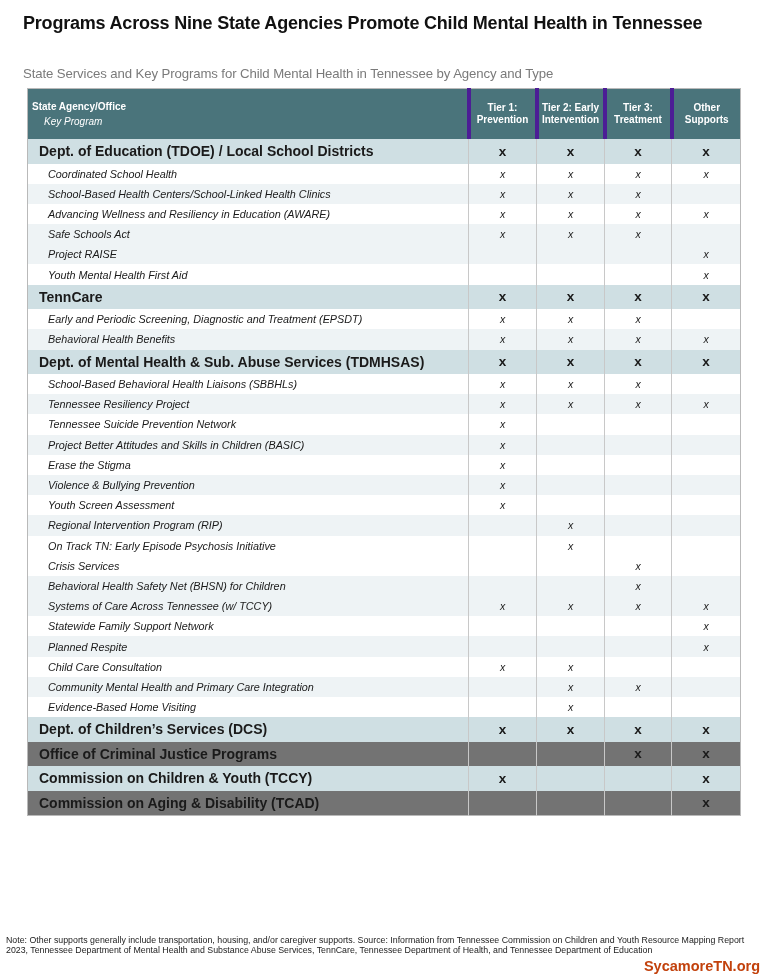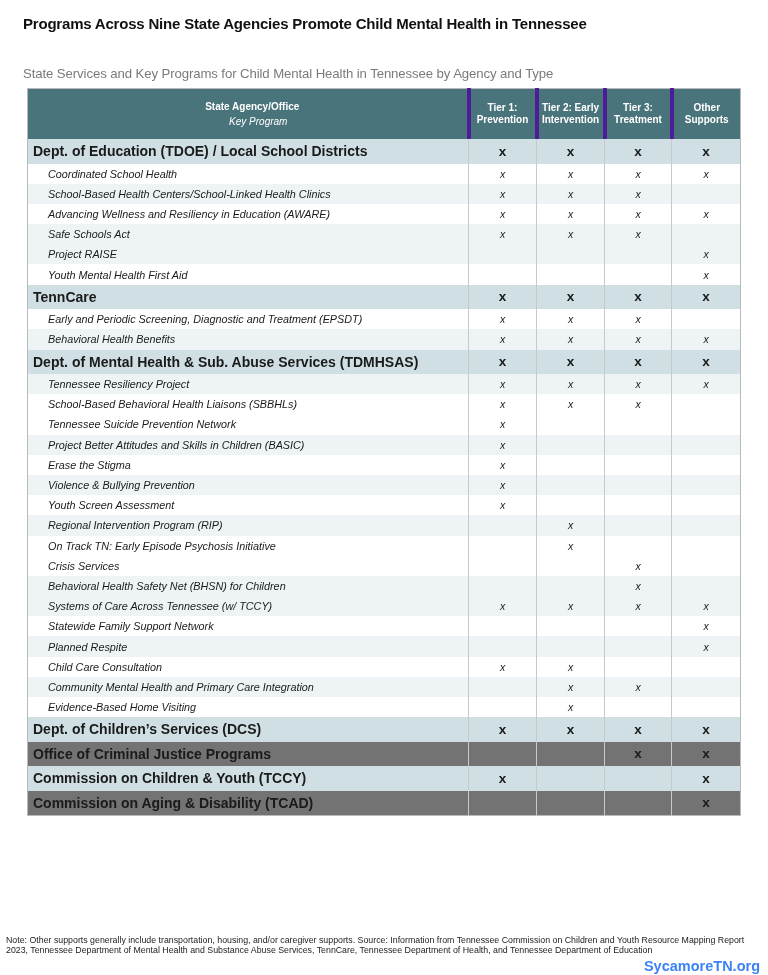--- a/index.html
+++ b/index.html
@@ -1,38 +1,38 @@
 <!DOCTYPE html>
 <html><head>
 <meta charset="utf-8">
 <style>
   html, body { margin: 0; padding: 0; background: #ffffff; }
   body { width: 768px; height: 975px; position: relative; overflow: hidden; font-family: "Liberation Sans", sans-serif; color: #1a1a1a; }
-  .title { position: absolute; left: 23px; top: 12px; width: 730px; font-size: 15px; font-weight: bold; line-height: 23px; color: #111; letter-spacing: -0.2px; }
+  .title { position: absolute; left: 23px; top: 12px; width: 730px; font-size: 18px; font-weight: bold; line-height: 23px; color: #111; letter-spacing: -0.2px; }
   .subtitle { position: absolute; left: 23px; top: 66px; font-size: 13.2px; color: #7a7a7a; letter-spacing: -0.1px; }
   .tbl { position: absolute; left: 27px; top: 88px; width: 713px; border-collapse: collapse; table-layout: fixed; border: 1px solid #b9b9b9; }
   .tbl col.c0 { width: 441px; }
   .tbl col.c1 { width: 68px; }
   .tbl col.c2 { width: 68px; }
   .tbl col.c3 { width: 67px; }
   .tbl col.c4 { width: 69px; }
   .tbl th { background: #4a747b; color: #fff; font-size: 10px; font-weight: bold; text-align: center; vertical-align: middle; height: 50px; padding: 0 2px; line-height: 12px; border-left: 4px solid #4c1d95; }
-  .tbl th.first { text-align: center; padding-left: 12px; border-left: none; }
+  .tbl th.first { text-align: left; padding-left: 4px; border-left: none; }
   .tbl th .kp { display: block; font-weight: normal; font-style: italic; padding-left: 12px; margin-top: 3px; }
   .tbl td { padding: 0; vertical-align: middle; text-align: center; border-left: 1px solid #c8c8c8; }
   .tbl td.name { text-align: left; border-left: none; }
   tr.agency td { background: #cfdfe3; height: 24.5px; font-weight: bold; font-size: 13.5px; }
-  tr.agency td.name { padding-left: 5px; font-size: 14px; }
+  tr.agency td.name { padding-left: 11px; font-size: 14px; }
   tr.agency.white td { background: #737373; }
   tr.prog td { height: 20.2px; font-size: 10.8px; font-style: italic; }
   tr.prog td.name { padding-left: 20px; }
   tr.prog.alt td { background: #eef3f5; }
   tr.prog td.mark { font-size: 10.5px; }
   .foot-note { position: absolute; left: 6px; top: 935px; width: 740px; font-size: 8.8px; line-height: 10px; color: #222; }
-  .brand { position: absolute; right: 8px; top: 958px; font-size: 14.5px; font-weight: bold; color: #3b82f6; }
+  .brand { position: absolute; right: 8px; top: 958px; font-size: 14.5px; font-weight: bold; color: #c2410c; }
 </style>
 </head>
 <body>
 
 <div class="title">Programs Across Nine State Agencies Promote Child Mental Health in Tennessee</div>
 <div class="subtitle">State Services and Key Programs for Child Mental Health in Tennessee by Agency and Type</div>
 
 <table class="tbl">
   <colgroup>
       <col class="c0">
@@ -124,33 +124,33 @@
         <td class="mark">x</td>
         <td class="mark">x</td>
       </tr>
       <tr class="agency">
         <td class="name">Dept. of Mental Health &amp; Sub. Abuse Services (TDMHSAS)</td>
         <td class="mark">x</td>
         <td class="mark">x</td>
         <td class="mark">x</td>
         <td class="mark">x</td>
       </tr>
+      <tr class="prog">
+        <td class="name">School-Based Behavioral Health Liaisons (SBBHLs)</td>
+        <td class="mark">x</td>
+        <td class="mark">x</td>
+        <td class="mark">x</td>
+        <td class="mark"></td>
+      </tr>
       <tr class="prog alt">
         <td class="name">Tennessee Resiliency Project</td>
         <td class="mark">x</td>
         <td class="mark">x</td>
         <td class="mark">x</td>
         <td class="mark">x</td>
-      </tr>
-      <tr class="prog">
-        <td class="name">School-Based Behavioral Health Liaisons (SBBHLs)</td>
-        <td class="mark">x</td>
-        <td class="mark">x</td>
-        <td class="mark">x</td>
-        <td class="mark"></td>
       </tr>
       <tr class="prog">
         <td class="name">Tennessee Suicide Prevention Network</td>
         <td class="mark">x</td>
         <td class="mark"></td>
         <td class="mark"></td>
         <td class="mark"></td>
       </tr>
       <tr class="prog alt">
         <td class="name">Project Better Attitudes and Skills in Children (BASIC)</td>

